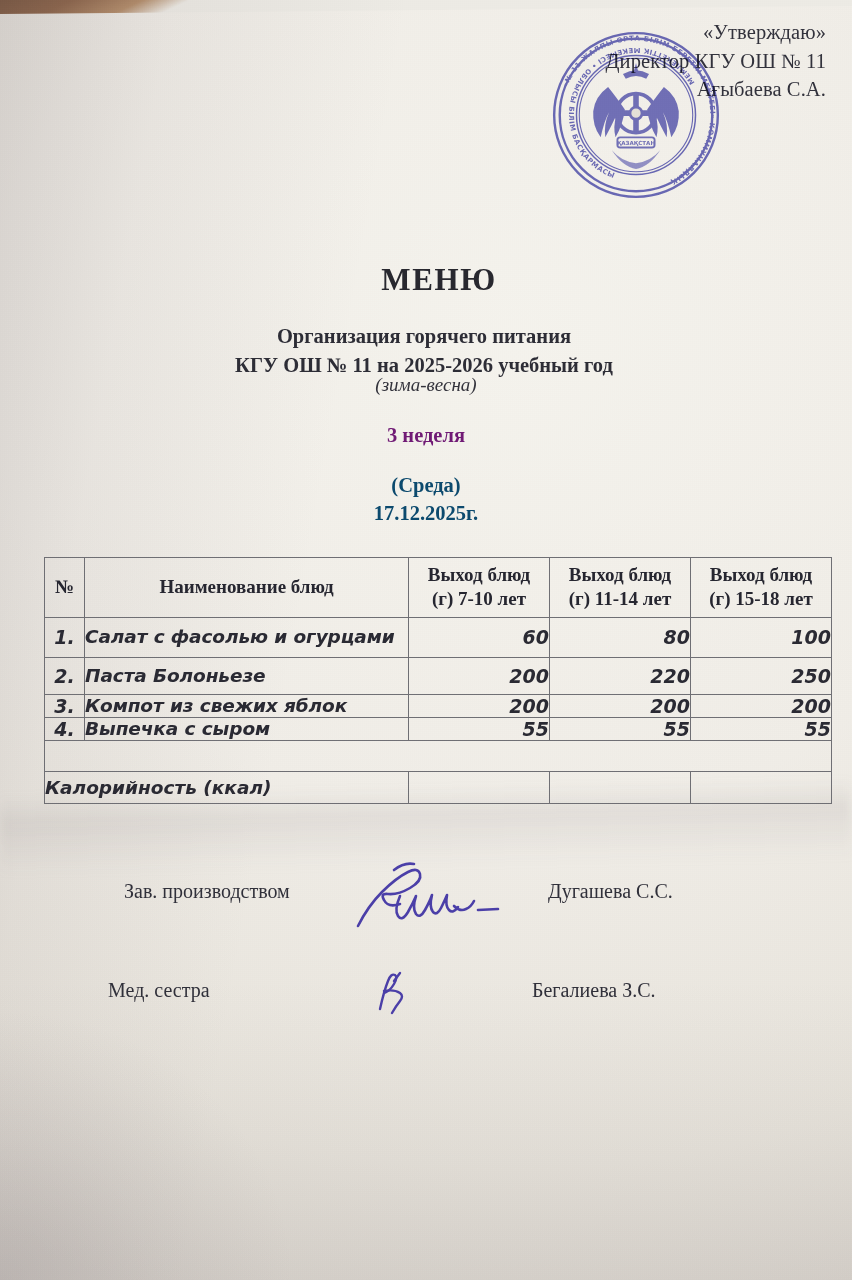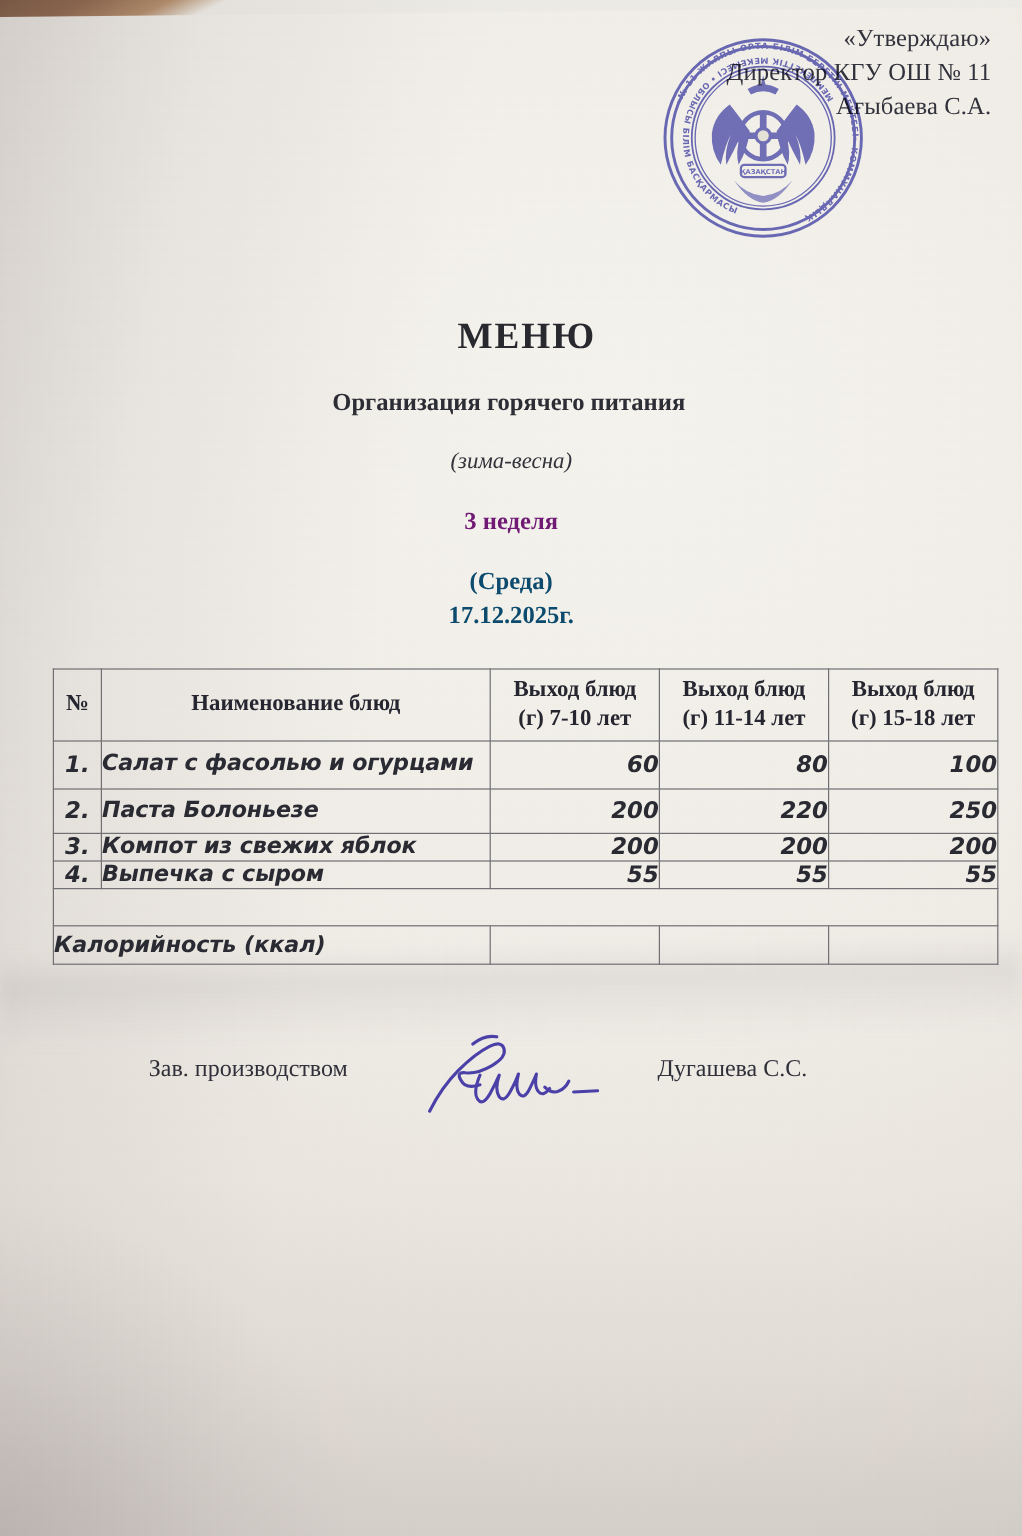--- a/index.html
+++ b/index.html
@@ -332,20 +332,21 @@
         <rect x="80" y="124" width="40" height="11" rx="3" fill="none" stroke="#4a4ab4" stroke-width="2"></rect>
         <text x="100" y="132.6" text-anchor="middle" font-family="'DejaVu Sans',sans-serif" font-size="6" font-weight="bold">ҚАЗАҚСТАН</text>
 
         <path d="M74 138 q10 12 26 14 q16 -2 26 -14 q-12 18 -26 20 q-14 -2 -26 -20 z" opacity="0.75"></path>
       </g>
     </svg>
 
     <div class="doc-title">МЕНЮ</div>
     <div class="subtitle">
       <div>Организация горячего питания</div>
+      <div>КГУ ОШ № 11 на 2025-2026 учебный год</div>
     </div>
     <div class="season">(зима-весна)</div>
     <div class="week">3 неделя</div>
     <div class="weekday">
       <div>(Среда)</div>
       <div>17.12.2025г.</div>
     </div>
 
     <table class="menu-table">
       <colgroup>
@@ -421,17 +422,28 @@
           <path d="M16 74 q10 -20 24 -34 q14 -14 26 -20 q10 -5 12 2 q2 7 -10 14 q-12 7 -22 6 q-8 -1 -4 6 q4 8 16 4"></path>
           <path d="M58 44 q-6 14 -2 20 q4 6 10 -4 q5 -9 8 -16 q-4 12 0 18 q4 5 9 -4 q5 -9 7 -15 q-3 12 1 17 q4 4 8 -4 q4 -8 6 -13 q-2 11 2 15 q4 4 9 -3"></path>
           <path d="M112 54 q6 6 12 3 q5 -2 8 -8"></path>
           <path d="M136 58 l20 -1"></path>
           <path d="M52 18 q10 -8 20 -6"></path>
         </g>
       </svg>
       <div class="sig-person">Дугашева С.С.</div>
     </div>
 
+    <div class="sig-row second">
+      <div class="sig-role">Мед. сестра</div>
+      <svg class="sig-mark two" width="70" height="60" viewBox="0 0 70 60">
+        <g fill="none" stroke="#4b3fa8" stroke-width="2.4" stroke-linecap="round" stroke-linejoin="round">
+          <path d="M20 48 q4 -18 8 -28 q3 -8 7 -6 q3 2 -1 9 q-4 7 -10 9"></path>
+          <path d="M24 30 q10 -2 16 2 q4 3 0 8 q-4 5 -8 12"></path>
+          <path d="M34 20 l6 -8"></path>
+        </g>
+      </svg>
+      <div class="sig-person">Бегалиева З.С.</div>
+    </div>
 
   </div>
 
   <div class="grain"></div>
 </div>
 
 </body></html>

